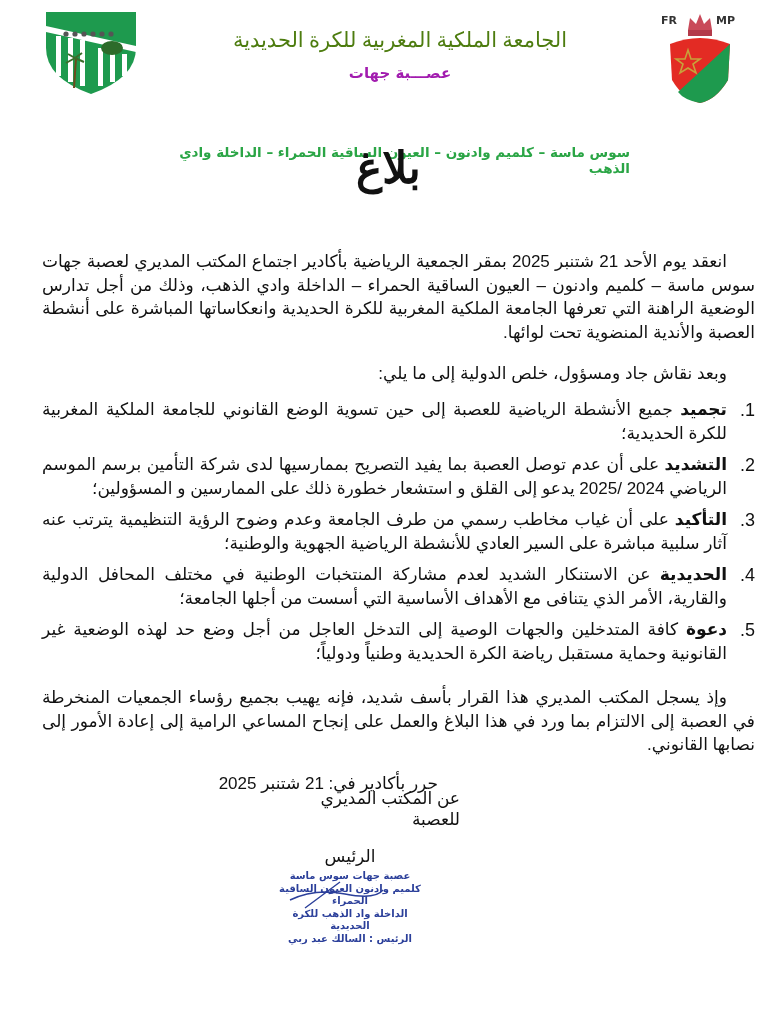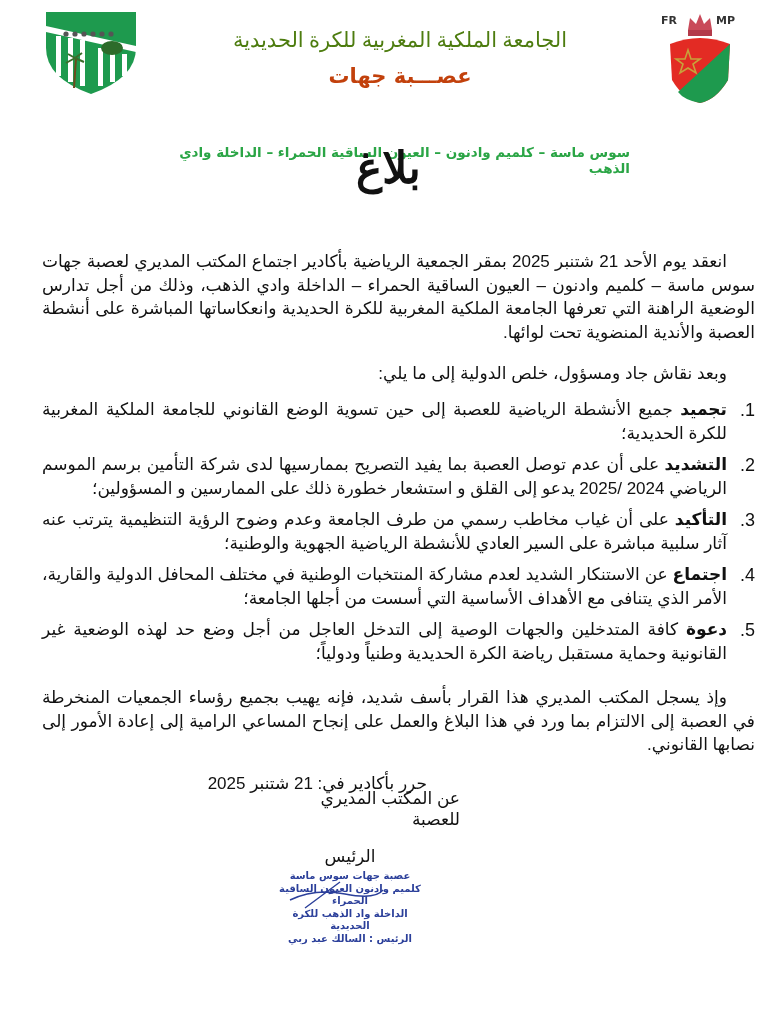--- a/index.html
+++ b/index.html
@@ -3,35 +3,35 @@
 <meta charset="utf-8">
 <style>
   html, body { margin:0; padding:0; background:#ffffff; }
   body { width:777px; height:1024px; position:relative; overflow:hidden;
          font-family:"DejaVu Sans","Liberation Sans",sans-serif; color:#111; }
   .page { position:absolute; inset:0; }
   .logo-left { position:absolute; left:42px; top:8px; width:98px; height:88px; }
   .logo-right { position:absolute; left:660px; top:10px; width:80px; height:95px; }
   .hdr { position:absolute; left:150px; width:500px; text-align:center; direction:rtl; }
   .fed-title { top:28px; font-family:"Liberation Serif","DejaVu Serif",serif; color:#4d7c0f; font-size:21px; }
-  .league { top:64px; font-weight:bold; font-size:21px; color:#c2410c; }
+  .league { top:64px; font-weight:bold; font-size:15px; color:#a21caf; }
   .regions { top:96px; left:160px; width:470px; font-weight:bold; font-size:13.5px; color:#2aa545; text-align:right;margin-top:48px; }
   .doc-title { position:absolute; left:0; width:777px; top:142px; text-align:center; direction:rtl;
                font-weight:bold; font-size:44px; font-family:Liberation Sans, sans-serif; }
   .body { position:absolute; left:42px; right:22px; direction:rtl; text-align:justify;
           font-family:"Liberation Sans","DejaVu Sans",sans-serif; font-size:17px; line-height:23.5px; }
   .p1 { top:250px; text-indent:28px; }
   .p2 { top:362px; padding-right:28px; }
   ol.items { list-style:none; margin:0; padding:0; position:absolute; left:42px; right:22px; top:398px; direction:rtl;
              font-family:"Liberation Sans","DejaVu Sans",sans-serif; font-size:17px; line-height:24px; text-align:justify; }
   ol.items li { position:relative; padding-right:28px; margin-bottom:7px; }
   ol.items li .num { position:absolute; right:0; top:0; font-size:18px; }
   ol.items li b { font-weight:bold; }
   .p3 { top:686px; text-indent:28px; }
-  .date { position:absolute; right:350px; top:773px; direction:rtl; font-size:17px;
+  .date { position:absolute; right:339px; top:773px; direction:rtl; font-size:17px;
           font-family:"Liberation Sans","DejaVu Sans",sans-serif;text-align:right; }
   .sig1 { position:absolute; left:270px; width:190px; top:788px; direction:rtl; text-align:right; font-size:17px;
           font-family:"Liberation Sans","DejaVu Sans",sans-serif; }
   .sig2 { position:absolute; left:300px; width:100px; top:846px; direction:rtl; text-align:center; font-size:17px;
           font-family:"Liberation Sans","DejaVu Sans",sans-serif; }
   .stamp { position:absolute; left:275px; top:870px; width:150px; direction:rtl; text-align:center;
            color:#2b3f9a; font-weight:bold; font-size:10px; line-height:12.5px; font-family:"DejaVu Sans",sans-serif; }
   .stamp .strike { position:absolute; left:10px; top:10px; width:100px; height:30px; }
 </style>
 </head>
@@ -94,21 +94,21 @@
     <li>
       <span class="num">2.</span>
       <b>التشديد</b><span> على أن عدم توصل العصبة بما يفيد التصريح بممارسيها لدى شركة التأمين برسم الموسم الرياضي 2024 /2025 يدعو إلى القلق و استشعار خطورة ذلك على الممارسين و المسؤولين؛</span>
     </li>
     <li>
       <span class="num">3.</span>
       <b>التأكيد</b><span> على أن غياب مخاطب رسمي من طرف الجامعة وعدم وضوح الرؤية التنظيمية يترتب عنه آثار سلبية مباشرة على السير العادي للأنشطة الرياضية الجهوية والوطنية؛</span>
     </li>
     <li>
       <span class="num">4.</span>
-      <b>اجتماع</b><span> عن الاستنكار الشديد  لعدم مشاركة المنتخبات الوطنية في مختلف المحافل الدولية والقارية، الأمر الذي يتنافى مع الأهداف الأساسية التي أسست من أجلها الجامعة؛</span>
+      <b>الحديدية</b><span> عن الاستنكار الشديد  لعدم مشاركة المنتخبات الوطنية في مختلف المحافل الدولية والقارية، الأمر الذي يتنافى مع الأهداف الأساسية التي أسست من أجلها الجامعة؛</span>
     </li>
     <li>
       <span class="num">5.</span>
       <b>دعوة</b><span> كافة المتدخلين والجهات الوصية إلى التدخل العاجل من أجل وضع حد لهذه الوضعية غير القانونية وحماية مستقبل رياضة الكرة الحديدية وطنياً ودولياً؛</span>
     </li>
   </ol>
 
   <p class="body p3" style="margin:0">وإذ يسجل المكتب المديري هذا القرار بأسف شديد، فإنه يهيب بجميع رؤساء الجمعيات المنخرطة في العصبة إلى الالتزام بما ورد في هذا البلاغ والعمل على إنجاح المساعي الرامية إلى إعادة الأمور إلى نصابها القانوني.</p>
 
   <div class="date">حرر بأكادير في: 21 شتنبر 2025</div>

